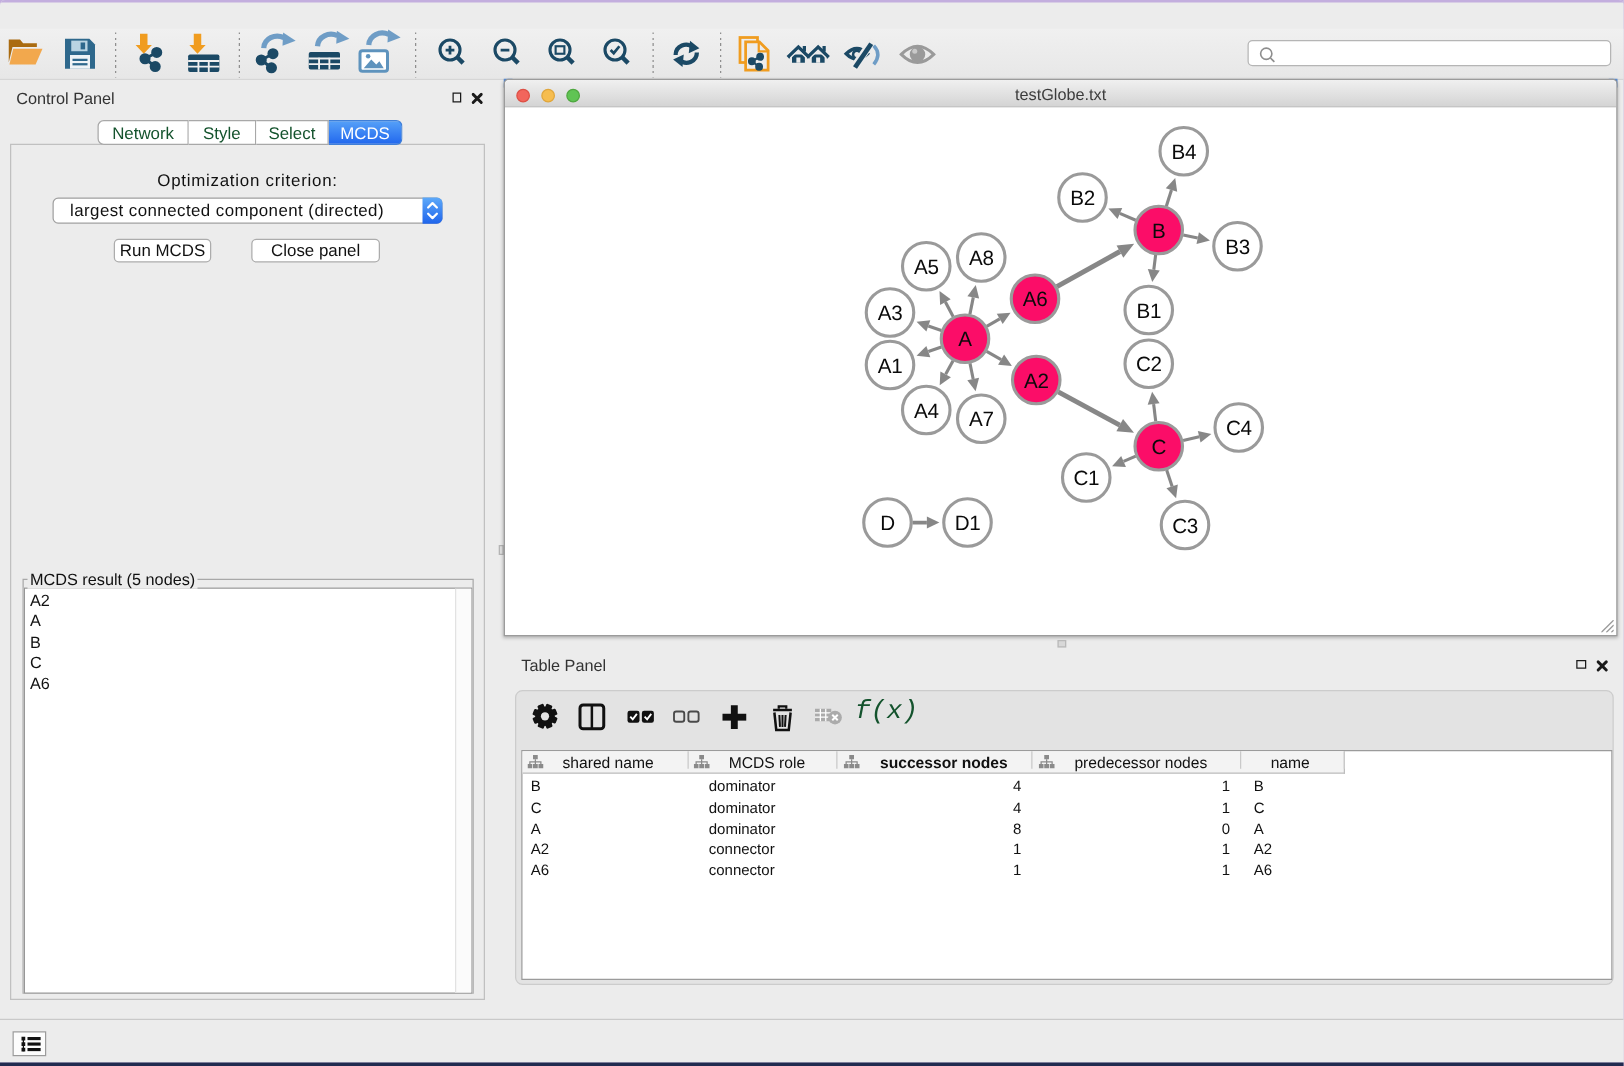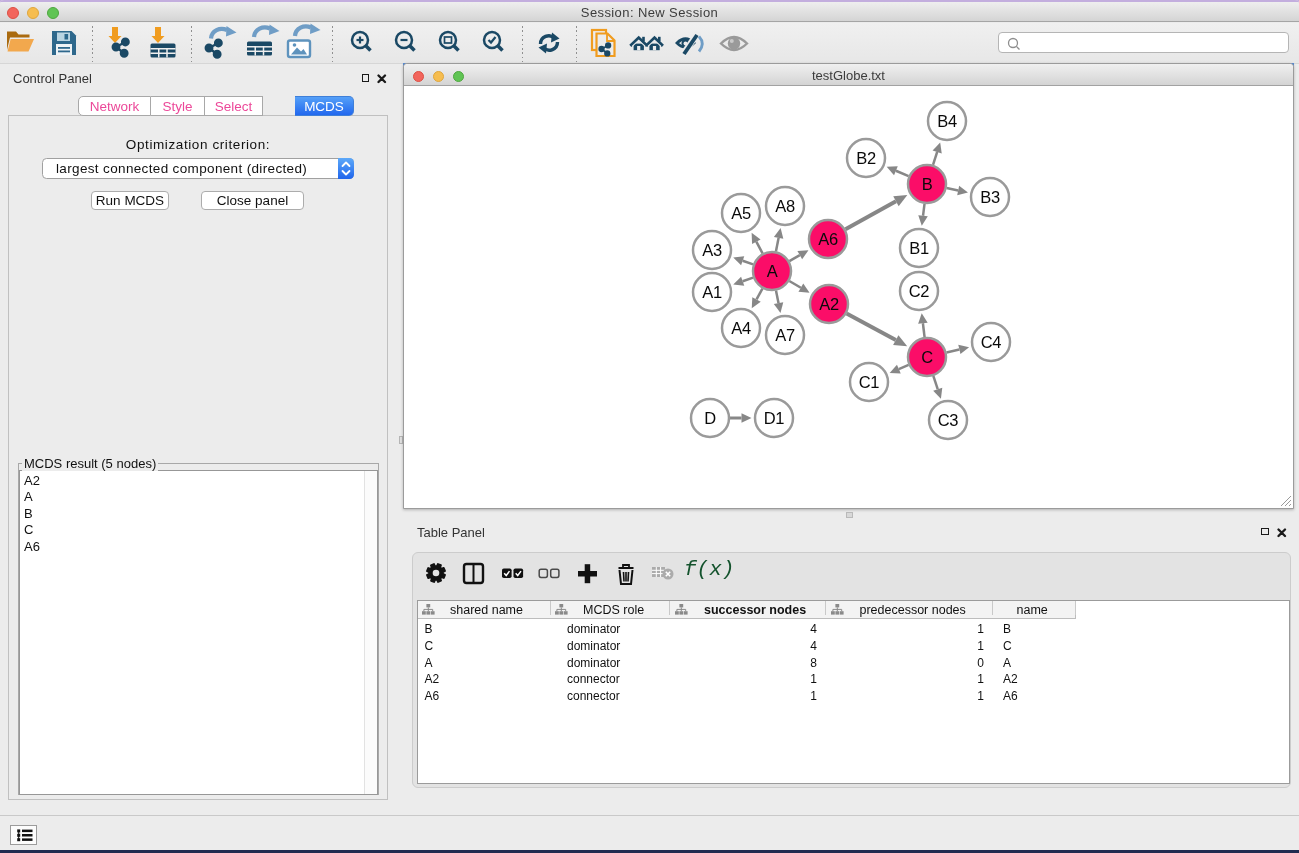--- a/index.html
+++ b/index.html
@@ -14,23 +14,23 @@
   #title-text { position:absolute; top:3.5px; left:0; width:100%; text-align:center; font-size:13px; letter-spacing:0.4px; color:#3c3c3c; }
   
   #toolbar { position:absolute; left:0; top:23px; width:1299px; height:41px; background:linear-gradient(#f0f0f0,#e7e7e7); border-bottom:1px solid #d6d6d6; }
   .tsep { position:absolute; top:3px; height:36px; width:1px; background:repeating-linear-gradient(to bottom,#8f8f8f 0 1.6px, transparent 1.6px 4.4px); }
   #searchbox { position:absolute; left:998px; top:9px; width:291px; height:21px; background:#fff; border:1px solid #b5b5b5; border-radius:4px; }
   
   #cp-title { position:absolute; left:13px; top:71px; font-size:13px; color:#333; }
   .wbtn-sq { position:absolute; width:7.5px; height:7.5px; border:1.3px solid #1a1a1a; background:transparent; }
   #cp-frame { position:absolute; left:8px; top:115px; width:380px; height:685px; border:1px solid #c0c0c0; }
   .tabrow { position:absolute; height:20px; display:flex; z-index:5; }
-  .tab { height:20px; background:#fff; border:1px solid #a8a8a8; border-left:none; font-size:13.5px; color:#ec4899; text-align:center; line-height:19px; }
+  .tab { height:20px; background:#fff; border:1px solid #a8a8a8; border-left:none; font-size:13.5px; color:#14532d; text-align:center; line-height:19px; }
   .tab.first { border-left:1px solid #a8a8a8; border-radius:5px 0 0 5px; }
-  .tab.last { border-radius:0 5px 5px 0;margin-left:32px; }
+  .tab.last { border-radius:0 5px 5px 0; }
   .tab.sel { background:linear-gradient(#55a0f8,#2268ee); color:#fff; border-color:#3f7fd8; }
   #opt-label { position:absolute; left:8px; top:137px; width:380px; text-align:center; font-size:13.5px; letter-spacing:0.6px; color:#111; }
   #dropdown { position:absolute; left:42px; top:158px; width:312px; height:21px; background:#fff; border:1px solid #a0a0a0; border-radius:4.5px; font-size:13.5px; letter-spacing:0.35px; color:#111; line-height:19px; padding-left:13px; }
   #dd-spin { position:absolute; right:-1px; top:-1px; width:16px; height:21px; background:linear-gradient(#5da9f9,#2065ec); border-radius:0 4.5px 4.5px 0; }
   .btn { position:absolute; height:19px; background:#fff; border:1px solid #acacac; border-radius:4px; font-size:13.5px; color:#111; text-align:center; line-height:17px; }
   #mcds-group { position:absolute; left:18px; top:463px; width:361px; height:332px; border:1px solid #a8a8a8; }
   #mcds-label { position:absolute; left:3px; top:-8px; background:#ececec; font-size:13px; color:#111; padding:0 2px; }
   #mcds-list { position:absolute; left:0px; top:6px; width:359px; height:325px; background:#fff; border:1px solid #979797; }
   #mcds-items { position:absolute; left:4px; top:2px; font-size:13px; color:#111; line-height:16.4px; }
   #mcds-scroll { position:absolute; right:0; top:0; width:13px; height:100%; background:#fbfbfb; border-left:1px solid #e2e2e2; }
@@ -52,26 +52,20 @@
   
   #statusbar { position:absolute; left:0; top:815px; width:1299px; height:35px; background:#ececec; border-top:1px solid #c9c9c9; }
   #memory-btn { position:absolute; left:1214px; top:7px; width:75px; height:23px; background:#f6f6f6; border:1px solid #a2a2a2; font-size:12px; color:#111;margin-top:39px; }
   #list-btn { position:absolute; left:9.5px; top:9px; width:27.5px; height:19.5px; background:#fcfcfc; border:1px solid #9b9b9b; }
 </style>
 </head>
 <body>
 <div id="darkstrip" style="position:absolute;left:0;top:849.5px;width:1299px;height:3.5px;background:#212b50;z-index:80;"></div>
 <div id="app">
 
-  <div id="titlebar">
-    <div class="tl" style="left:7px;background:#f2655c;border:1px solid #dd4f44;"></div>
-    <div class="tl" style="left:27px;background:#f6bd4f;border:1px solid #e0a63b;"></div>
-    <div class="tl" style="left:47px;background:#60c454;border:1px solid #4ea73f;"></div>
-    <div id="title-text">Session: New Session</div>
-  </div>
   <div id="desktop-top"></div>
 
   <div id="toolbar">
     <div class="tsep" style="left:92px;"></div>
     <div class="tsep" style="left:191px;"></div>
     <div class="tsep" style="left:332px;"></div>
     <div class="tsep" style="left:522px;"></div>
     <div class="tsep" style="left:576px;"></div>
     <svg id="tbicons" width="1299" height="41" style="position:absolute;left:0;top:0;">
         <g transform="translate(7,7)">

